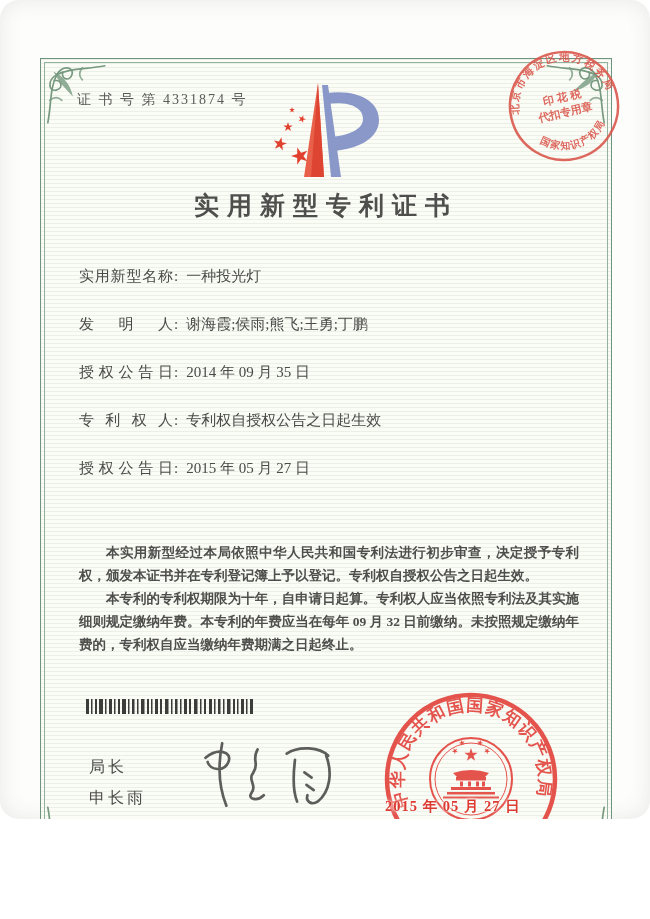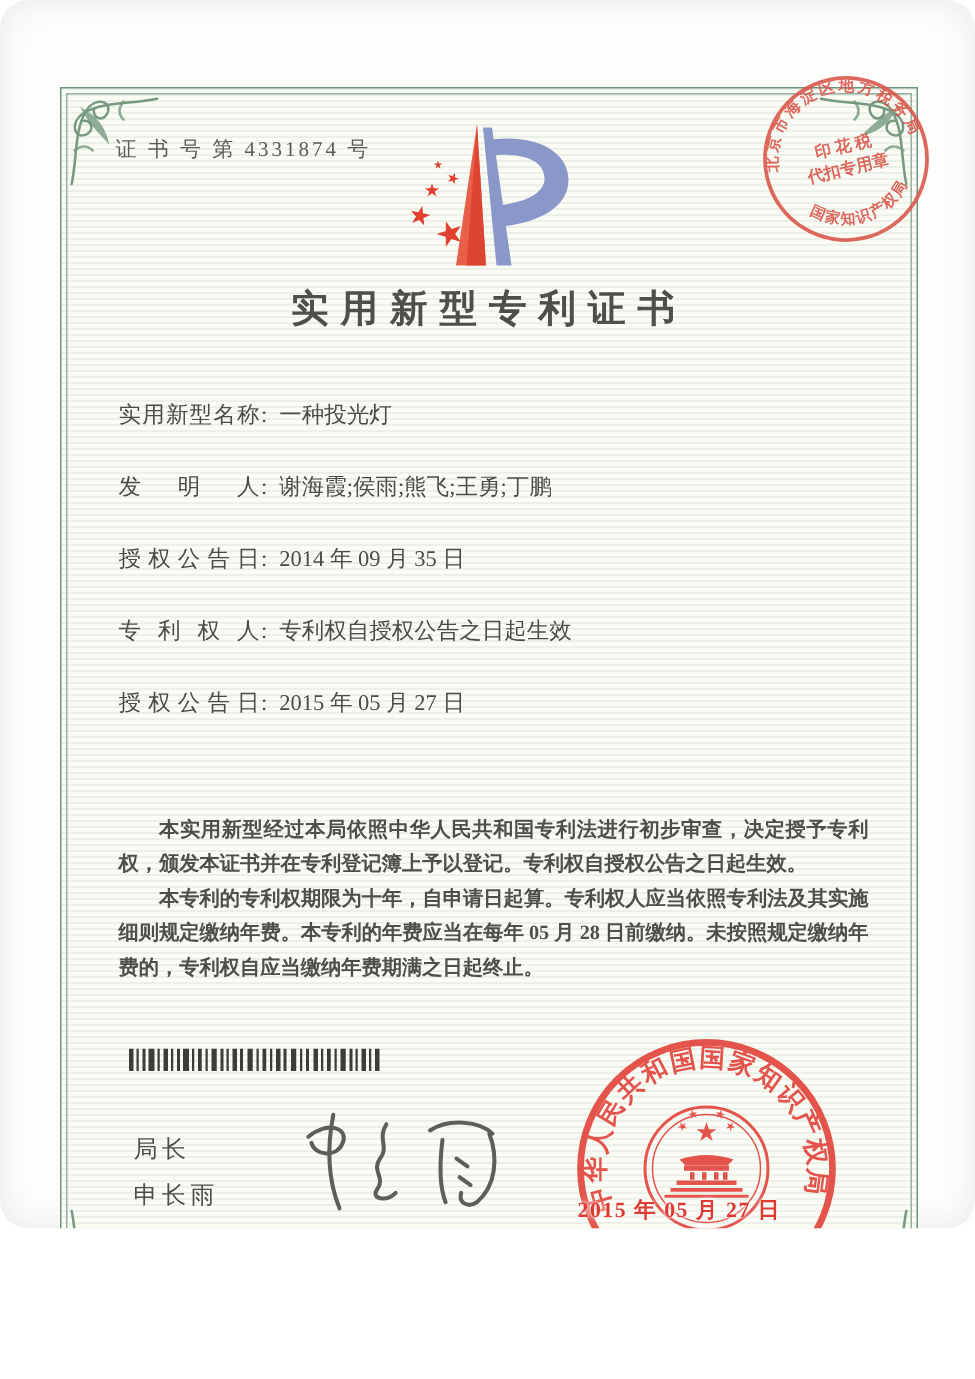--- a/index.html
+++ b/index.html
@@ -122,21 +122,21 @@
       <div class="field">
         <span class="lbl">专利权人</span><span class="colon">:</span><span>专利权自授权公告之日起生效</span>
       </div>
       <div class="field">
         <span class="lbl">授权公告日</span><span class="colon">:</span><span>2015 年 05 月 27 日</span>
       </div>
     </div>
 
     <div class="paras">
       <p>本实用新型经过本局依照中华人民共和国专利法进行初步审查，决定授予专利权，颁发本证书并在专利登记簿上予以登记。专利权自授权公告之日起生效。</p>
-      <p>本专利的专利权期限为十年，自申请日起算。专利权人应当依照专利法及其实施细则规定缴纳年费。本专利的年费应当在每年 05 月 28 日前缴纳。未按照规定缴纳年费的，专利权自应当缴纳年费期满之日起终止。</p>
+      <p>本专利的专利权期限为十年，自申请日起算。专利权人应当依照专利法及其实施细则规定缴纳年费。本专利的年费应当在每年 09 月 32 日前缴纳。未按照规定缴纳年费的，专利权自应当缴纳年费期满之日起终止。</p>
     </div>
 
     <svg class="barcode" viewBox="0 0 168 15" preserveAspectRatio="none">
       <g fill="#3c3c3a">
         <rect x="0" width="3" height="15"></rect>
           <rect x="5" width="1.5" height="15"></rect>
           <rect x="9" width="2" height="15"></rect>
         <rect x="13" width="4" height="15"></rect>
           <rect x="19" width="1.5" height="15"></rect>
           <rect x="23" width="3" height="15"></rect>

